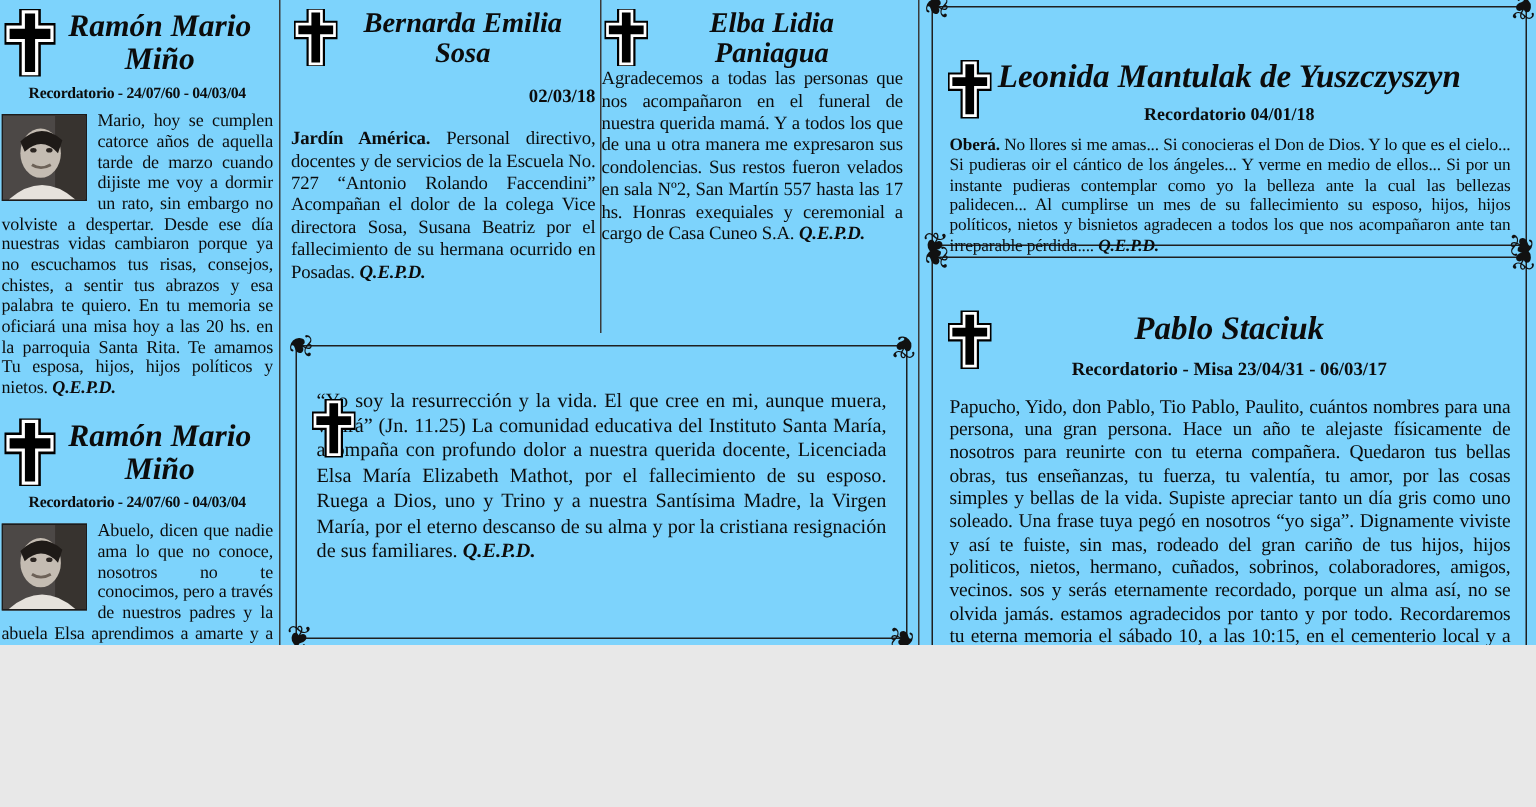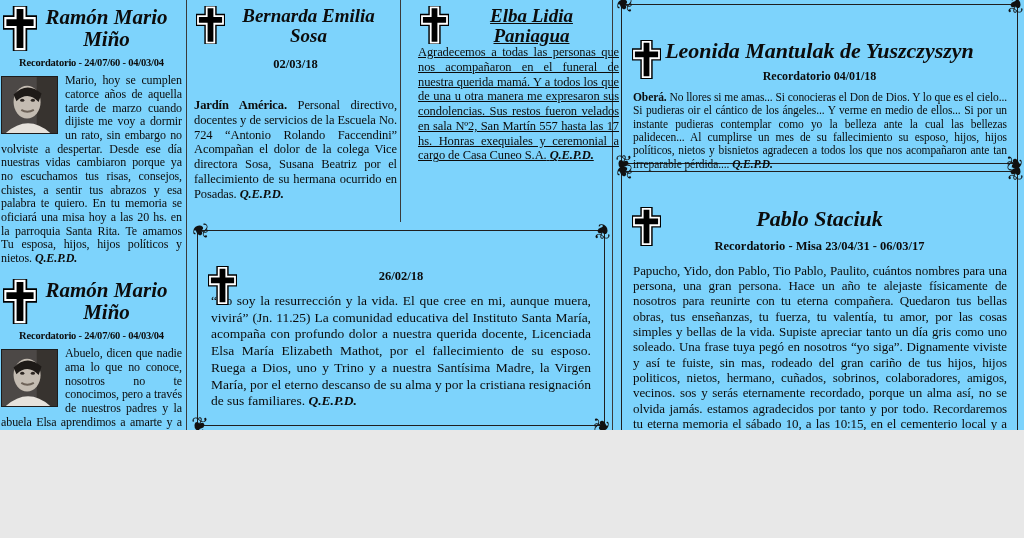--- a/index.html
+++ b/index.html
@@ -28,24 +28,24 @@
   .col-narrow .cross svg{width:34px;height:45px;}
   .col-narrow .sub{font-size:10.5px;letter-spacing:-0.2px;margin:7px 0 6px;}
   .col-narrow .body{font-size:12px;line-height:1.14;letter-spacing:-0.1px;}
   #ob-mino1{left:1px;top:5px;}
   #ob-mino2{left:1px;top:278px;}
 
   
   .col-mid{width:203px;}
   .col-mid .name{font-size:19px;padding:1px 0 0 26px;}
   .col-mid .cross svg{width:29px;height:38px;}
-  .col-mid .sub{font-size:12.5px;margin:12px 0 26px;}
+  .col-mid .sub{font-size:12.5px;margin:12px 0 13px;text-align:right;}
   .col-mid .body{font-size:12.5px;line-height:1.18;letter-spacing:-0.1px;}
   #ob-sosa{left:194px;top:5px;}
-  #ob-paniagua{left:418px;top:5px;width:201px;text-decoration:underline;}
+  #ob-paniagua{left:401px;top:5px;width:201px;}
 
   
   .box{position:absolute;border:1px solid #1f1f1f;overflow:visible;}
   .box .inner{position:relative;width:100%;height:100%;overflow:hidden;margin-top:28px;}
   .box .cross{left:10px;top:7px;}
   .box .cross svg{width:29px;height:39px;}
   .orn{position:absolute;font-size:21px;line-height:1;color:#111;width:21px;height:21px;
        text-align:center;}
   .orn.tl{left:-9px;top:-11px;transform:rotate(95deg);}
   .orn.tr{right:-9px;top:-11px;transform:rotate(185deg);}
@@ -139,21 +139,21 @@
       <span class="cross">
         <svg viewBox="0 0 40 52">
             <path d="M16 3H24V15H36V23H24V49H16V23H4V15H16Z" fill="none" stroke="#000" stroke-width="9"></path>
             <path d="M16 3H24V15H36V23H24V49H16V23H4V15H16Z" fill="none" stroke="#fff" stroke-width="5"></path>
             <path d="M16 3H24V15H36V23H24V49H16V23H4V15H16Z" fill="#000"></path>
           </svg>
       </span>
       <h2 class="name"><span>Bernarda Emilia</span><br><span>Sosa</span></h2>
     </div>
     <div class="sub">02/03/18</div>
-    <p class="body"><span class="lead">Jardín América.</span> <span>Personal directivo, docentes y de servicios de la Escuela No. 724 “Antonio Rolando Faccendini” Acompañan el dolor de la colega Vice directora Sosa, Susana Beatriz por el fallecimiento de su hermana ocurrido en Posadas.</span> <span class="qepd">Q.E.P.D.</span></p>
+    <p class="body"><span class="lead">Jardín América.</span> <span>Personal directivo, docentes y de servicios de la Escuela No. 727 “Antonio Rolando Faccendini” Acompañan el dolor de la colega Vice directora Sosa, Susana Beatriz por el fallecimiento de su hermana ocurrido en Posadas.</span> <span class="qepd">Q.E.P.D.</span></p>
   </section>
 
   <section class="ob col-mid" id="ob-paniagua">
     <div class="ob-head">
       <span class="cross">
         <svg viewBox="0 0 40 52">
             <path d="M16 3H24V15H36V23H24V49H16V23H4V15H16Z" fill="none" stroke="#000" stroke-width="9"></path>
             <path d="M16 3H24V15H36V23H24V49H16V23H4V15H16Z" fill="none" stroke="#fff" stroke-width="5"></path>
             <path d="M16 3H24V15H36V23H24V49H16V23H4V15H16Z" fill="#000"></path>
           </svg>
@@ -169,21 +169,20 @@
     <span class="orn bl">❦</span>
     <span class="orn br">❦</span>
     <div class="inner">
       <span class="cross">
         <svg viewBox="0 0 40 52">
             <path d="M16 3H24V15H36V23H24V49H16V23H4V15H16Z" fill="none" stroke="#000" stroke-width="9"></path>
             <path d="M16 3H24V15H36V23H24V49H16V23H4V15H16Z" fill="none" stroke="#fff" stroke-width="5"></path>
             <path d="M16 3H24V15H36V23H24V49H16V23H4V15H16Z" fill="#000"></path>
           </svg>
       </span>
-      <div class="sub">26/02/18</div>
       <p class="body"><span>“Yo soy la resurrección y la vida. El que cree en mi, aunque muera, vivirá”  (Jn. 11.25) La comunidad educativa del Instituto Santa María, acompaña con profundo dolor a nuestra querida docente, Licenciada Elsa María Elizabeth Mathot, por el fallecimiento de su esposo. Ruega a Dios, uno y Trino y a nuestra Santísima Madre, la Virgen María, por el eterno descanso de su alma y por la cristiana resignación de sus familiares.</span> <span class="qepd">Q.E.P.D.</span></p>
     </div>
   </section>
 
   <section class="box" id="box-mantulak">
     <span class="orn tl">❦</span>
     <span class="orn tr">❦</span>
     <span class="orn bl">❦</span>
     <span class="orn br">❦</span>
     <div class="inner">

